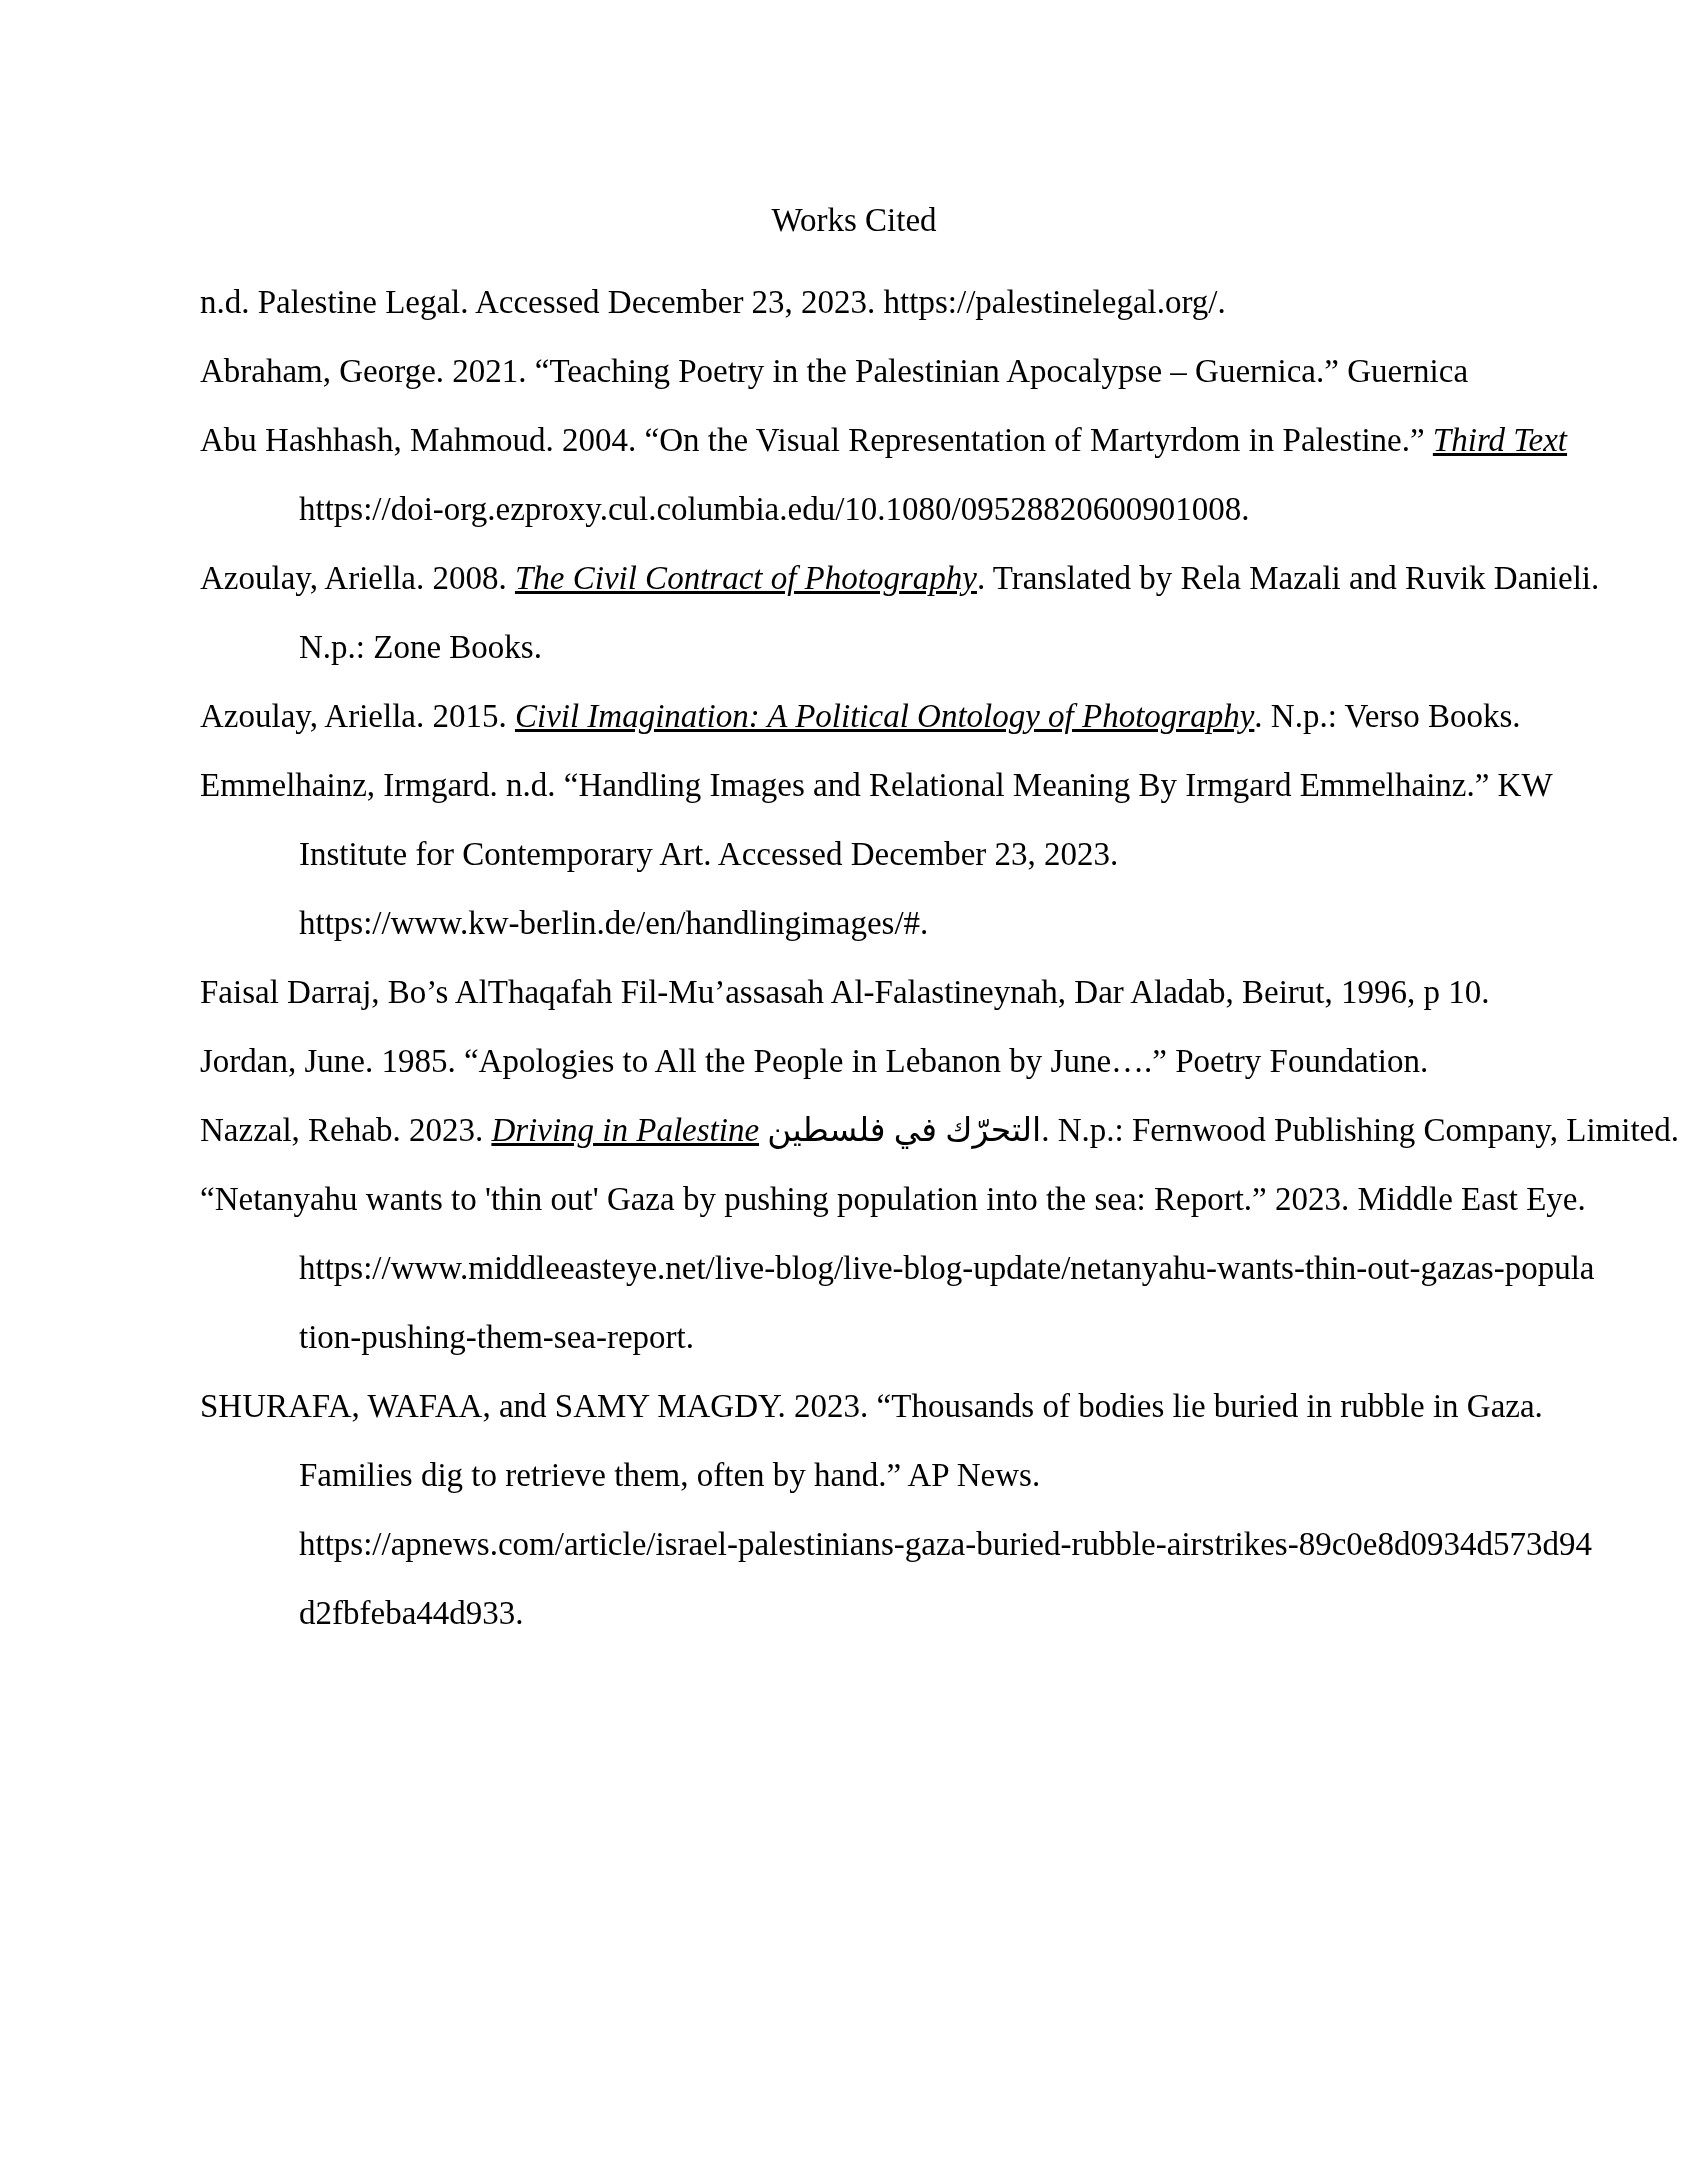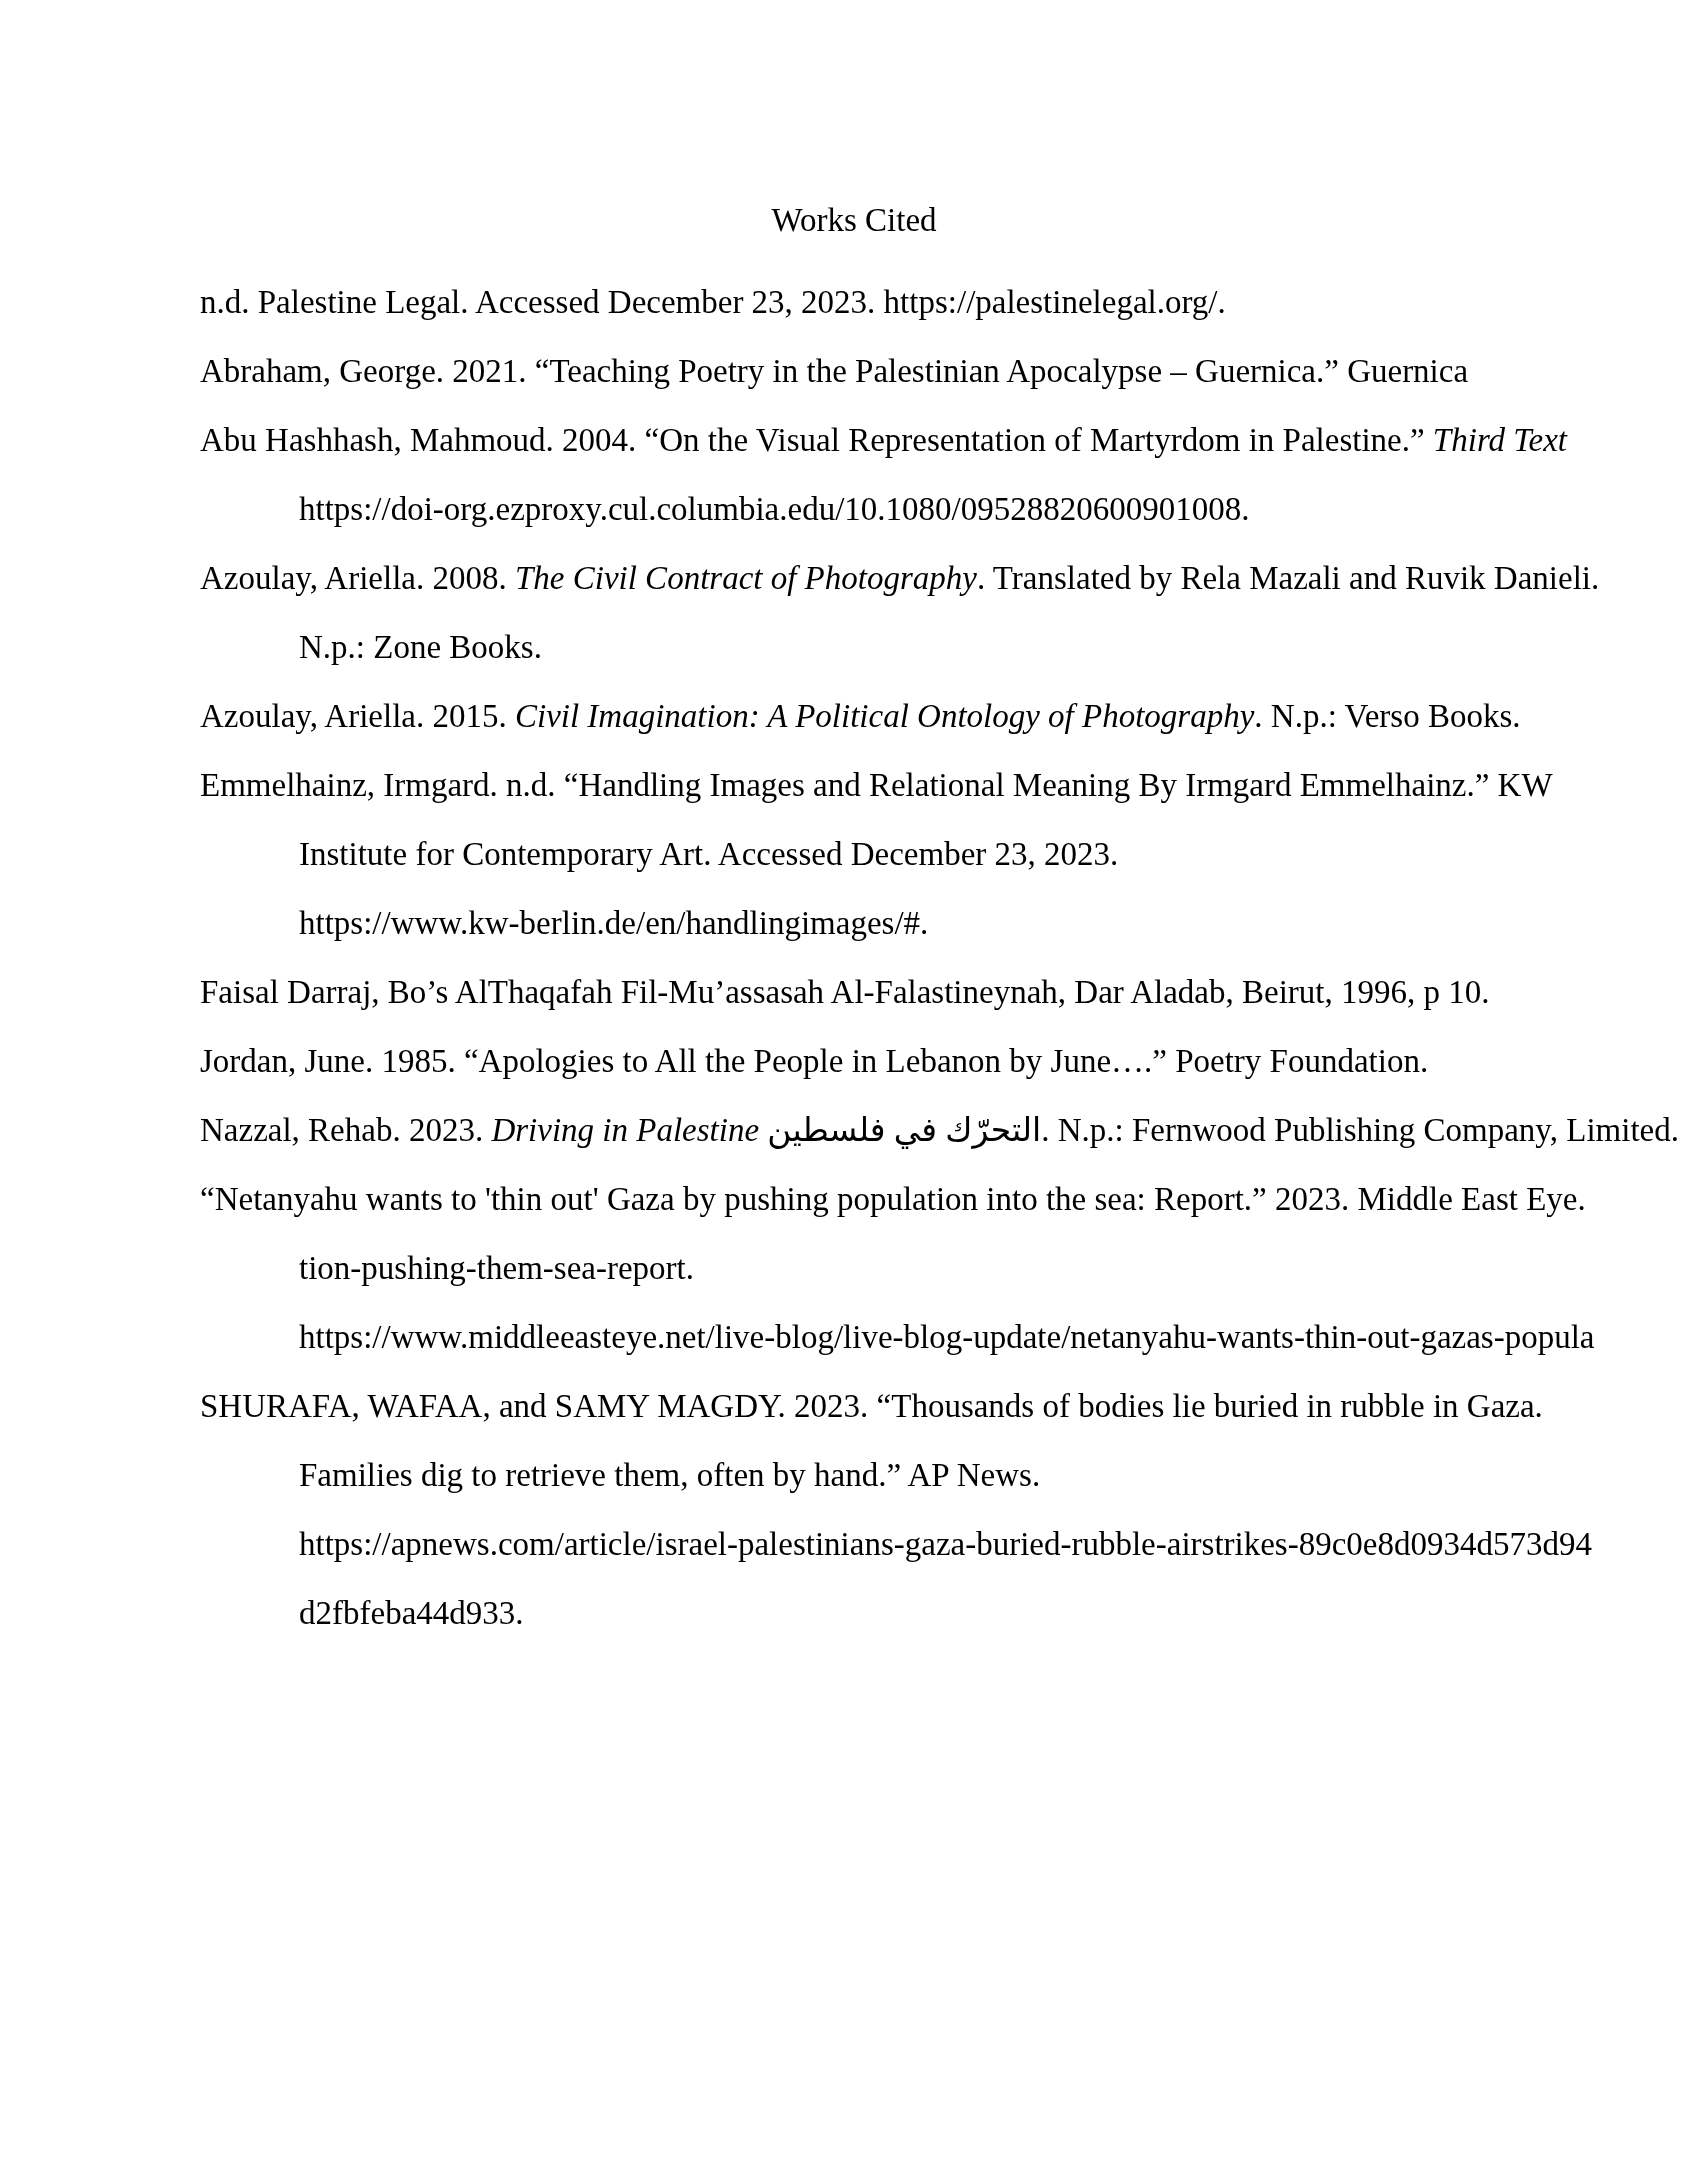--- a/index.html
+++ b/index.html
@@ -33,20 +33,21 @@
   .cite-line {
     line-height: 69px;
     white-space: nowrap;
     margin-left: 12px;
   }
   .cite-line.indent {
     padding-left: 99px;
   }
   .italic {
     font-style: italic;
+    text-decoration: underline;
   }
 </style>
 </head>
 <body>
 
 <div class="page">
   <h1 class="doc-title">Works Cited</h1>
   <div class="cite-list">
       <div class="cite-line"><span>n.d. Palestine Legal. Accessed December 23, 2023. https://palestinelegal.org/.</span></div>
       <div class="cite-line"><span>Abraham, George. 2021. “Teaching Poetry in the Palestinian Apocalypse – Guernica.” Guernica</span></div>
@@ -55,21 +56,21 @@
       <div class="cite-line"><span>Azoulay, Ariella. 2008. </span><span class="italic">The Civil Contract of Photography</span><span>. Translated by Rela Mazali and Ruvik Danieli.</span></div>
       <div class="cite-line indent"><span>N.p.: Zone Books.</span></div>
       <div class="cite-line"><span>Azoulay, Ariella. 2015. </span><span class="italic">Civil Imagination: A Political Ontology of Photography</span><span>. N.p.: Verso Books.</span></div>
       <div class="cite-line"><span>Emmelhainz, Irmgard. n.d. “Handling Images and Relational Meaning By Irmgard Emmelhainz.” KW</span></div>
       <div class="cite-line indent"><span>Institute for Contemporary Art. Accessed December 23, 2023.</span></div>
       <div class="cite-line indent"><span>https://www.kw-berlin.de/en/handlingimages/#.</span></div>
       <div class="cite-line"><span>Faisal Darraj, Bo’s AlThaqafah Fil-Mu’assasah Al-Falastineynah, Dar Aladab, Beirut, 1996, p 10.</span></div>
       <div class="cite-line"><span>Jordan, June. 1985. “Apologies to All the People in Lebanon by June….” Poetry Foundation.</span></div>
       <div class="cite-line"><span>Nazzal, Rehab. 2023. </span><span class="italic">Driving in Palestine</span><span> التحرّك في فلسطين. N.p.: Fernwood Publishing Company, Limited.</span></div>
       <div class="cite-line"><span>“Netanyahu wants to 'thin out' Gaza by pushing population into the sea: Report.” 2023. Middle East Eye.</span></div>
+      <div class="cite-line indent"><span>https://www.middleeasteye.net/live-blog/live-blog-update/netanyahu-wants-thin-out-gazas-popula</span></div>
       <div class="cite-line indent"><span>tion-pushing-them-sea-report.</span></div>
-      <div class="cite-line indent"><span>https://www.middleeasteye.net/live-blog/live-blog-update/netanyahu-wants-thin-out-gazas-popula</span></div>
       <div class="cite-line"><span>SHURAFA, WAFAA, and SAMY MAGDY. 2023. “Thousands of bodies lie buried in rubble in Gaza.</span></div>
       <div class="cite-line indent"><span>Families dig to retrieve them, often by hand.” AP News.</span></div>
       <div class="cite-line indent"><span>https://apnews.com/article/israel-palestinians-gaza-buried-rubble-airstrikes-89c0e8d0934d573d94</span></div>
       <div class="cite-line indent"><span>d2fbfeba44d933.</span></div>
     </div>
 </div>
 
 
 </body></html>

